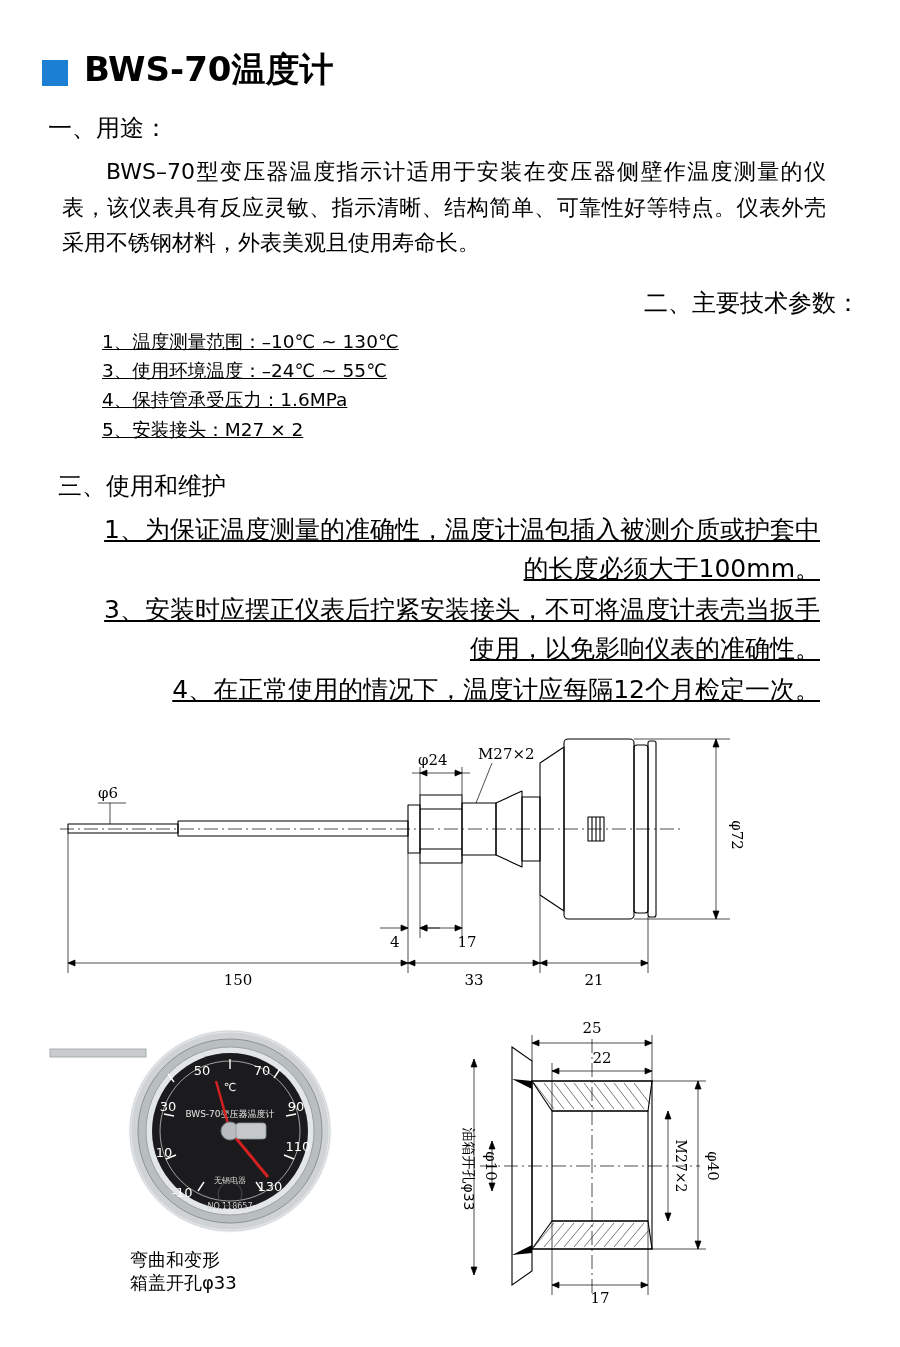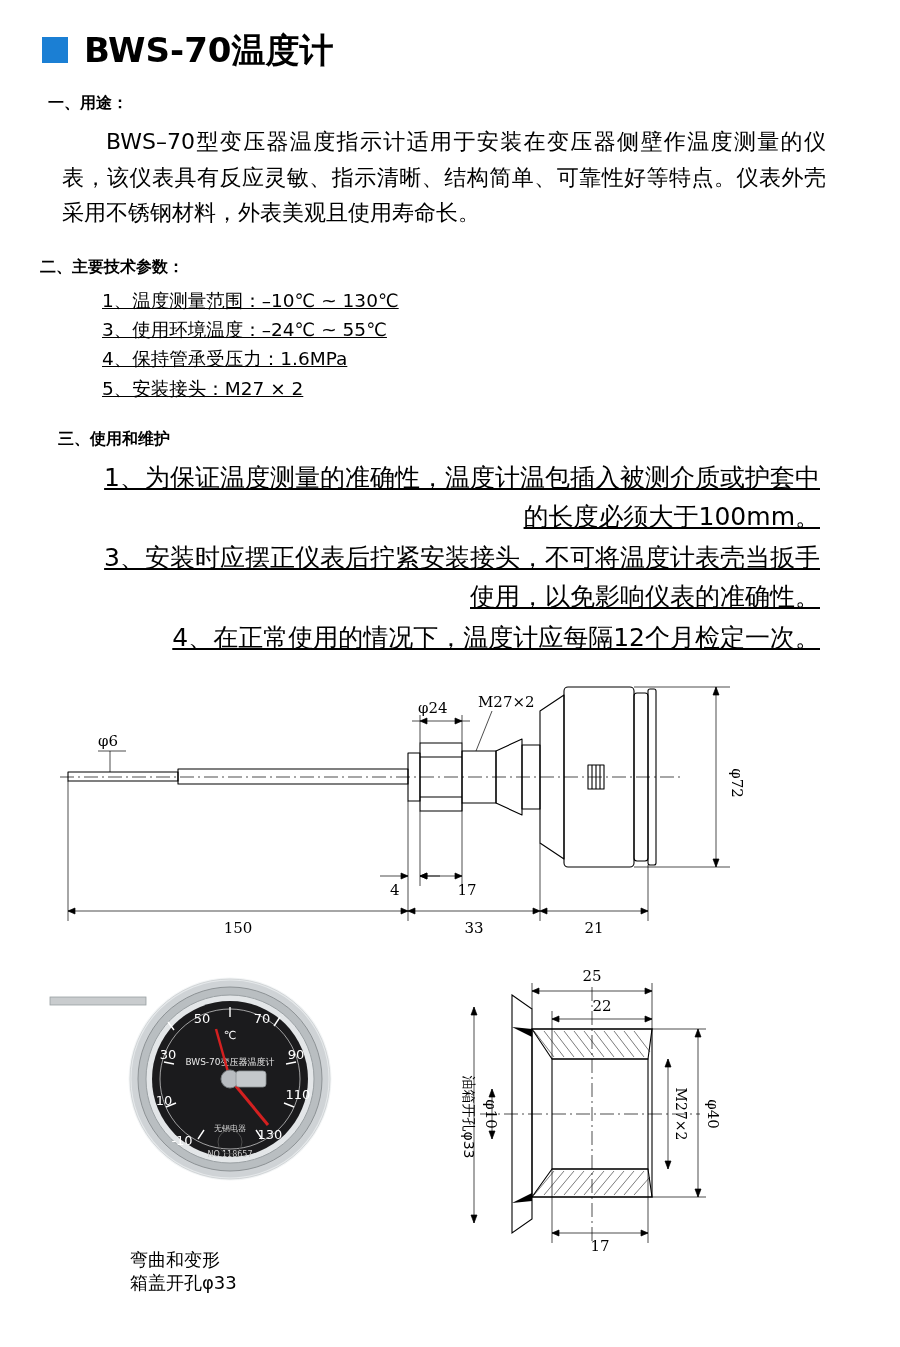--- a/index.html
+++ b/index.html
@@ -19,46 +19,46 @@
     position: relative;
     width: 900px;
     height: 1347px;
     box-sizing: border-box;
     padding: 0 40px;
   }
 
   
   .title-row {
     display: flex;
-    align-items: center;
-    padding-top: 33px;
+    align-items: flex-end;
+    padding-top: 52px;
     padding-left: 2px;
   }
   .title-square {
     width: 26px;
     height: 26px;
     background: #1b7fd4;
     margin-right: 16px;
     flex: 0 0 auto;
   }
   .title-text {
     font-size: 34px;
     font-weight: bold;
     letter-spacing: 0px;
     line-height: 1;
   }
 
   
   .sec-head {
-    font-size: 16px;
-    font-weight: bold;
+    font-size: 24px;
+    font-weight: normal;
     margin-top: 26px;
     margin-left: 8px;
   }
-  .sec-head.h2 { margin-left: 0; }
+  .sec-head.h2 { margin-left: 0; text-align: right; }
   .sec-head.h3 { margin-left: 18px; }
 
   .para {
     font-size: 22px;
     line-height: 1.62;
     margin-top: 10px;
     margin-left: 22px;
     margin-right: 34px;
     text-indent: 2em;
     text-align: justify;

